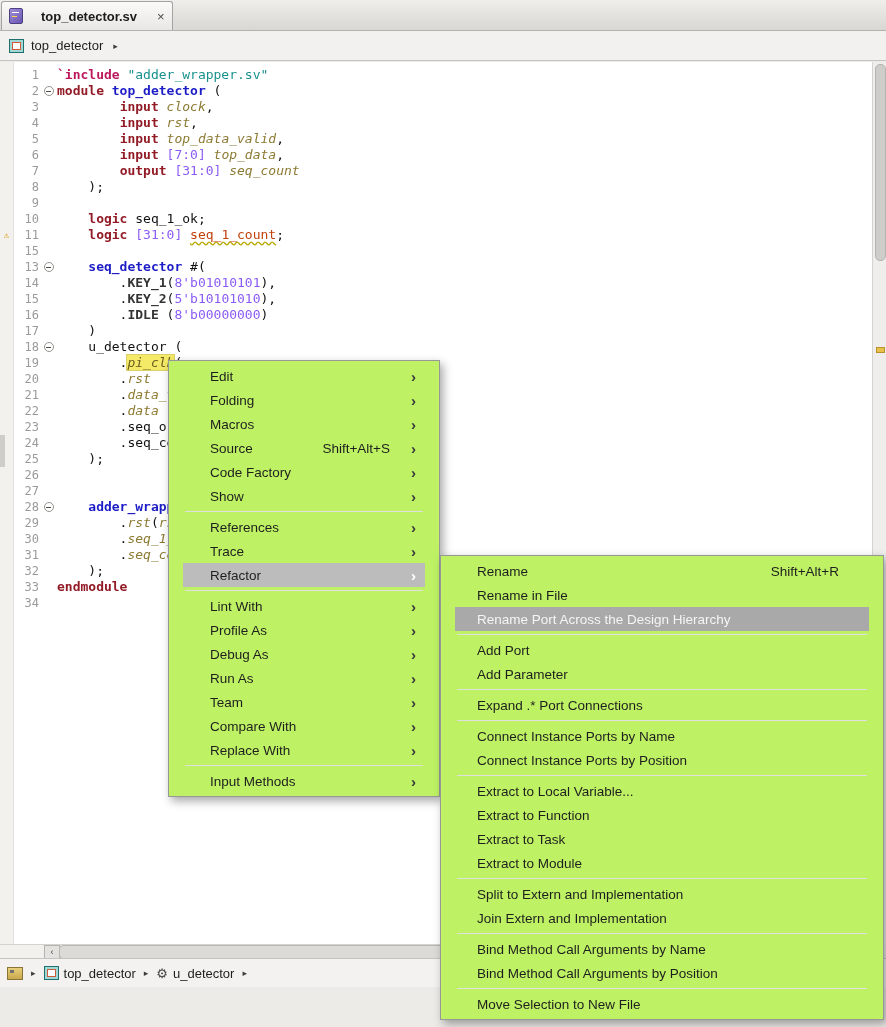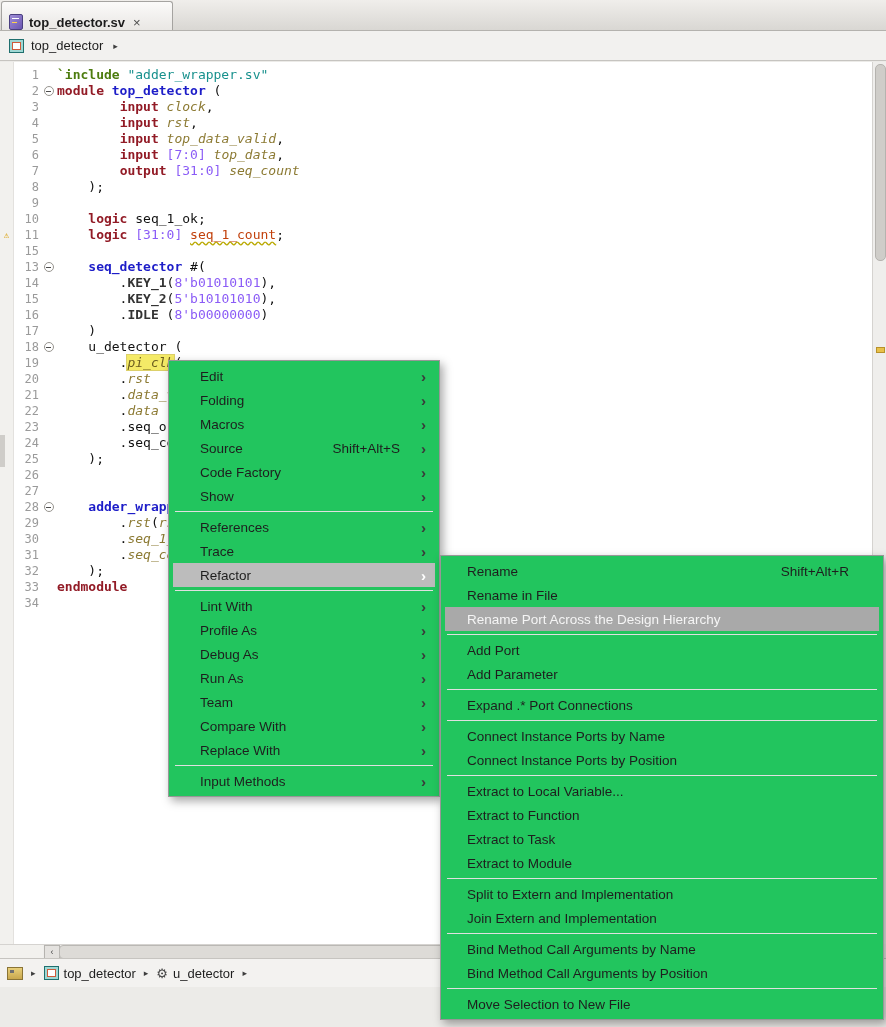--- a/index.html
+++ b/index.html
@@ -4,21 +4,21 @@
 <style>
   html,body{margin:0;padding:0;}
   .page{position:relative;width:886px;height:1027px;overflow:hidden;background:#ecebe8;
         font-family:"Liberation Sans", sans-serif;-webkit-font-smoothing:antialiased;}
 
   
   .tabbar{position:absolute;left:0;top:0;width:886px;height:30px;
           background:linear-gradient(#f0eeeb,#d9d7d3);border-bottom:1px solid #b4b2ae;}
   .tab{position:absolute;left:1px;top:1px;height:29px;width:172px;box-sizing:border-box;
        background:linear-gradient(#fbfaf9,#e9e7e4);border:1px solid #a5a3a0;border-bottom:none;
-       border-radius:3px 3px 0 0;display:flex;align-items:flex-end;gap:6px;padding:0 7px;}
+       border-radius:3px 3px 0 0;display:flex;align-items:center;gap:18px;padding:0 7px;}
   .tab-title{font-size:13px;font-weight:bold;color:#1b1b1b;}
   .tab-close{font-size:13px;color:#4c4c4c;margin-left:2px;}
   .icon-svfile{width:12px;height:14px;flex:none;border:1px solid #4a3f80;border-radius:2px;
        background:linear-gradient(135deg,#a08fd8 0%,#6a55b0 100%);position:relative;}
   .icon-svfile::before{content:"";position:absolute;left:2px;top:3px;width:7px;height:1px;background:#fff;}
   .icon-svfile::after{content:"";position:absolute;left:2px;top:7px;width:5px;height:1px;background:#ffd24a;}
 
   
   .crumbbar{position:absolute;left:0;top:31px;width:886px;height:30px;box-sizing:border-box;
             background:#f2f1ef;border-bottom:1px solid #c6c4c0;display:flex;align-items:center;
@@ -39,21 +39,21 @@
   .ann{width:13px;flex:none;text-align:center;font-size:9px;line-height:16px;color:#d89c00;}
   .lnum{width:26px;flex:none;text-align:right;padding-right:4px;color:#9a9a9a;font-size:12px;
         font-family:"DejaVu Sans Mono", monospace;}
   .fold{width:14px;flex:none;position:relative;}
   .fold-minus::before{content:"";position:absolute;left:1px;top:3px;width:8px;height:8px;border:1px solid #97948f;
         border-radius:50%;background:#fff;}
   .fold-minus::after{content:"";position:absolute;left:3px;top:8px;width:5px;height:1px;background:#4c4c4c;}
   .code{flex:1;color:#111;white-space:pre;}
   .tk-p{color:#111;}
   .tk-k{color:#921b26;font-weight:bold;}
-  .tk-d{color:#4d7c0f;font-weight:bold;}
+  .tk-d{color:#be185d;font-weight:bold;}
   .tk-t{color:#1d1dc8;font-weight:bold;}
   .tk-s{color:#18918d;}
   .tk-o{color:#8c7a33;font-style:italic;}
   .tk-n{color:#8b5cf6;}
   .tk-m{color:#333;font-weight:bold;text-align:center;}
   .tk-h{color:#6b5d1f;font-style:italic;background:#f4ea67;box-shadow:0 0 0 1px #dcd06a;}
   .tk-w{color:#c2410c;text-decoration-line:underline;text-decoration-style:wavy;
         text-decoration-color:#b9a800;text-underline-offset:2px;}
 
   
@@ -75,22 +75,22 @@
              background:#f3f2f0;border-top:1px solid #c6c4c0;display:flex;align-items:center;padding-left:7px;}
   .bb-inner{display:flex;align-items:center;gap:5px;}
   .bc-item{display:flex;align-items:center;gap:5px;}
   .bc-label{font-size:13px;color:#1e1e1e;}
   .icon-board{width:14px;height:11px;flex:none;border:1px solid #8a7436;
               background:linear-gradient(#e8cf7a,#c9a84e);position:relative;}
   .icon-board::before{content:"";position:absolute;left:2px;top:2px;width:4px;height:3px;background:#6f6f6f;}
   .icon-gear{font-size:13px;color:#474747;line-height:1;}
 
   
-  .menu{position:absolute;background:#22c55e;border:1px solid #979797;
-        box-shadow:3px 4px 9px rgba(0,0,0,0.35);padding:3px 4px;box-sizing:border-box;}
+  .menu{position:absolute;background:#bef264;border:1px solid #979797;
+        box-shadow:3px 4px 9px rgba(0,0,0,0.35);padding:3px 14px;box-sizing:border-box;}
   #context-menu{left:168px;top:360px;width:272px;z-index:20;}
   #refactor-submenu{left:440px;top:555px;width:444px;z-index:21;}
   .mi{position:relative;height:24px;display:flex;align-items:center;padding:0 9px 0 27px;
       font-size:13.5px;color:#1e1e1e;cursor:default;}
   #refactor-submenu .mi{padding-left:22px;padding-right:16px;}
   .mi .lbl{flex:1;white-space:nowrap;overflow:hidden;}
   .mi .sc{margin-left:34px;margin-right:14px;white-space:nowrap;}
   .mi .ar{width:12px;flex:none;text-align:right;font-size:15px;font-weight:bold;color:#3a3a3a;line-height:1;}
   .mi.hl-main{background:#bcbcbc;}
   .mi.hl-main .ar{color:#ffffff;}

